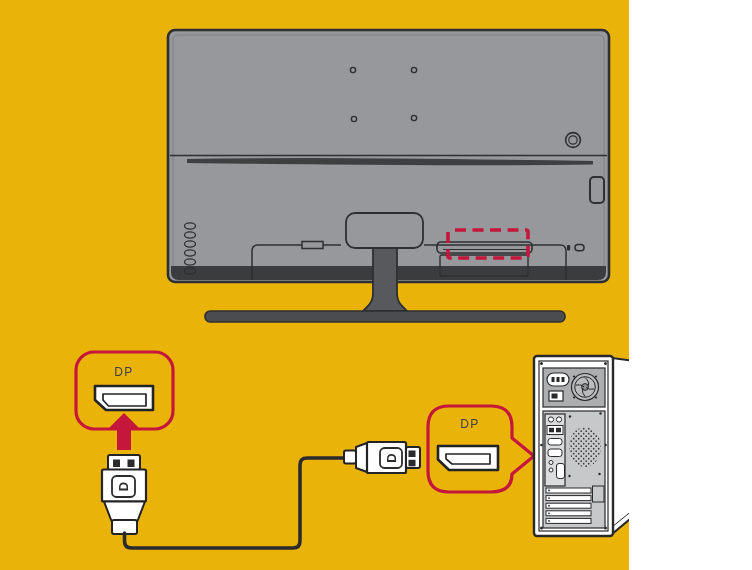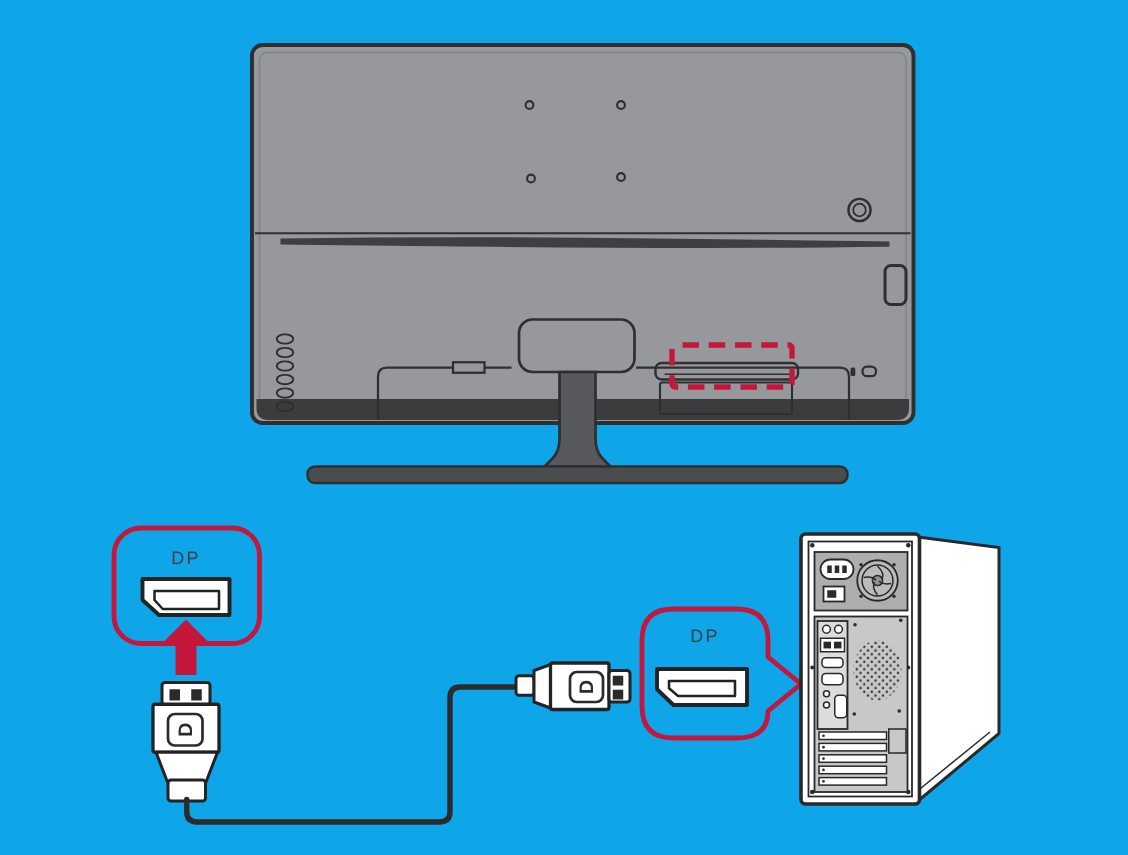--- a/index.html
+++ b/index.html
@@ -1,16 +1,16 @@
 <!DOCTYPE html>
 <html style="--accent-red: #C5163C; --monitor-gray: #96989B; --outline-dark: #2E2F31; --stand-dark: #58595C; --base-dark: #4B4C4F; --psu-gray: #ACAEB0; --panel-gray: #C7C8CA; --port-panel-gray: #DBDCDE;"><head>
 <meta charset="utf-8">
 <style>
   html,body{margin:0;padding:0;background:#ffffff;}
-  #screen{position:relative;width:752px;height:570px;background:#0ea5e9;overflow:hidden;
+  #screen{position:relative;width:629px;height:570px;background:#eab308;overflow:hidden;
           font-family:"Liberation Sans",sans-serif;}
   svg{position:absolute;left:0;top:0;}
   
   .mono-body{fill:var(--monitor-gray);stroke:var(--outline-dark);}
   .ln{stroke:var(--outline-dark);fill:none;}
   .dkfill{fill:var(--outline-dark);}
   .accent-stroke{stroke:var(--accent-red);fill:none;}
   .accent-fill{fill:var(--accent-red);stroke:none;}
   .plug{fill:#ffffff;stroke:#232325;}
   .towerln{stroke:#29292b;fill:#ffffff;}

